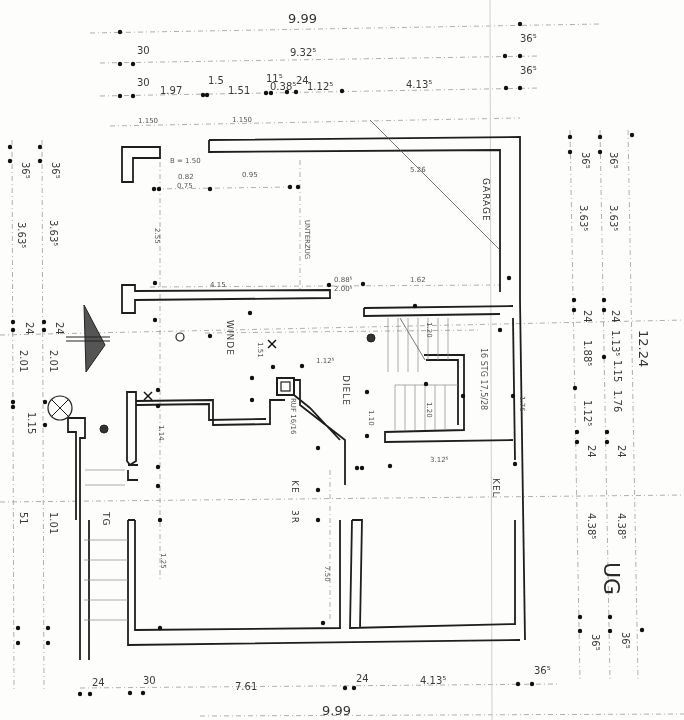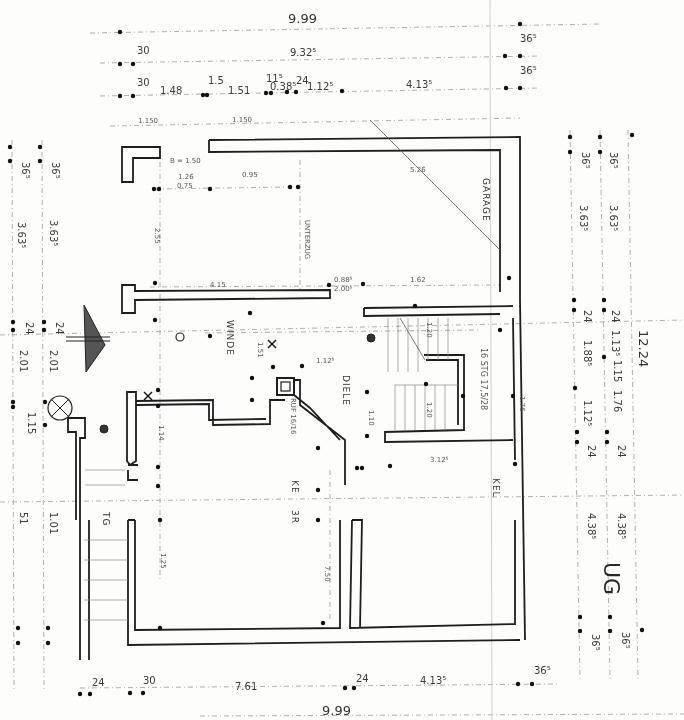--- a/index.html
+++ b/index.html
@@ -225,21 +225,21 @@
       <line x1="152" y1="392" x2="144" y2="400"></line>
   </g>
 </svg>
 
 <div class="lbl big" style="left:288px;top:12px">9.99</div>
 <div class="lbl" style="left:290px;top:48px;font-size:10px">9.32⁵</div>
 <div class="lbl" style="left:137px;top:46px">30</div>
 <div class="lbl" style="left:137px;top:78px">30</div>
 <div class="lbl" style="left:520px;top:34px">36⁵</div>
 <div class="lbl" style="left:520px;top:66px">36⁵</div>
-<div class="lbl" style="left:160px;top:86px">1.48</div>
+<div class="lbl" style="left:160px;top:86px">1.97</div>
 <div class="lbl" style="left:208px;top:76px">1.5</div>
 <div class="lbl" style="left:228px;top:86px">1.51</div>
 <div class="lbl" style="left:266px;top:74px">11⁵</div>
 <div class="lbl" style="left:270px;top:82px">0.38⁵</div>
 <div class="lbl" style="left:296px;top:76px">24</div>
 <div class="lbl" style="left:307px;top:82px">1.12⁵</div>
 <div class="lbl" style="left:406px;top:80px">4.13⁵</div>
 <div class="lbl tiny" style="left:138px;top:118px">1.150</div>
 <div class="lbl tiny" style="left:232px;top:117px">1.150</div>
 
@@ -290,21 +290,21 @@
 <div class="lbl room rot90" style="left:299px;top:480px">KE</div>
 <div class="lbl room rot90" style="left:500px;top:478px">KEL</div>
 <div class="lbl room rot90" style="left:299px;top:510px">3R</div>
 <div class="lbl room rot90" style="left:110px;top:512px">TG</div>
 
 <div class="lbl tiny rot90" style="left:487px;top:348px;font-size:8px">16 STG 17,5/28</div>
 <div class="lbl tiny rot90" style="left:296px;top:398px">RUF 16/16</div>
 <div class="lbl tiny" style="left:170px;top:158px">B = 1.50</div>
 <div class="lbl tiny rot90" style="left:310px;top:220px">UNTERZUG</div>
 
-<div class="lbl tiny" style="left:178px;top:174px">1.26</div>
+<div class="lbl tiny" style="left:178px;top:174px">0.82</div>
 <div class="lbl tiny" style="left:177px;top:183px">0.75</div>
 <div class="lbl tiny" style="left:242px;top:172px">0.95</div>
 <div class="lbl tiny" style="left:410px;top:167px">5.26</div>
 <div class="lbl tiny" style="left:210px;top:282px">4.15</div>
 <div class="lbl tiny" style="left:410px;top:277px">1.62</div>
 <div class="lbl tiny" style="left:334px;top:277px">0.88⁵</div>
 <div class="lbl tiny" style="left:334px;top:286px">2.00⁵</div>
 <div class="lbl tiny rot90" style="left:263px;top:342px">1.51</div>
 <div class="lbl tiny" style="left:316px;top:358px">1.12⁵</div>
 <div class="lbl tiny rot90" style="left:164px;top:425px">1.14</div>

